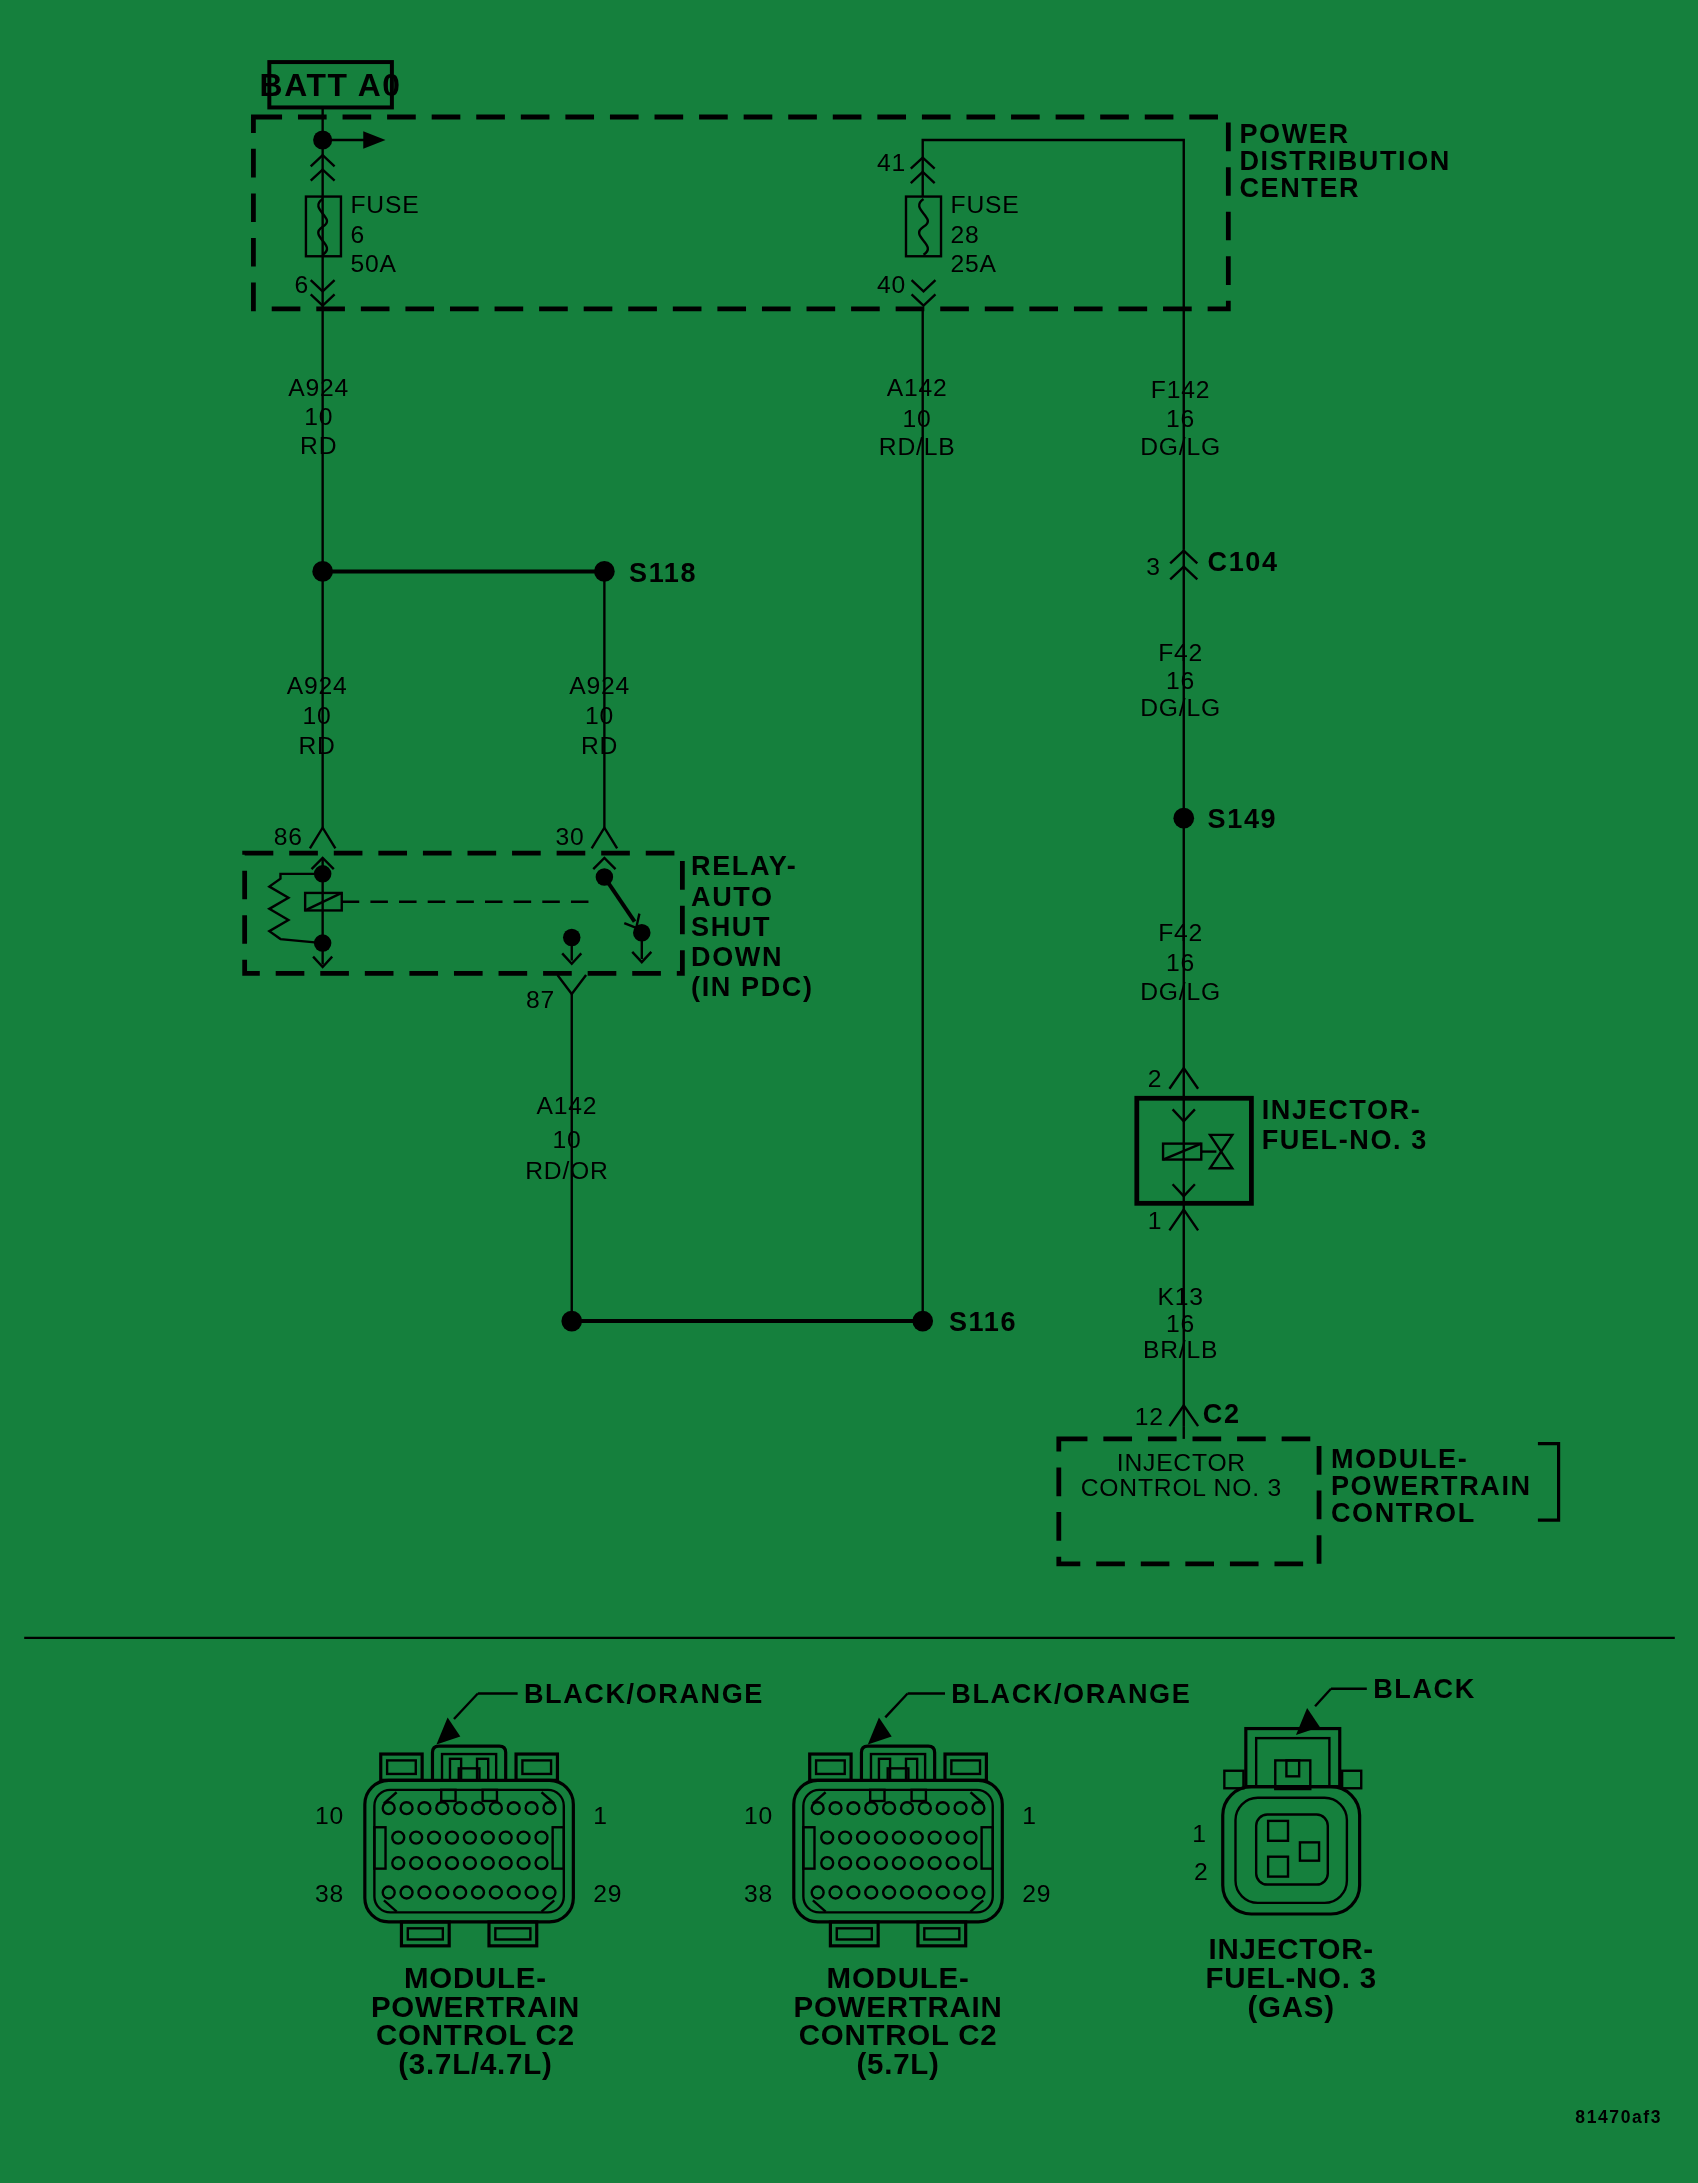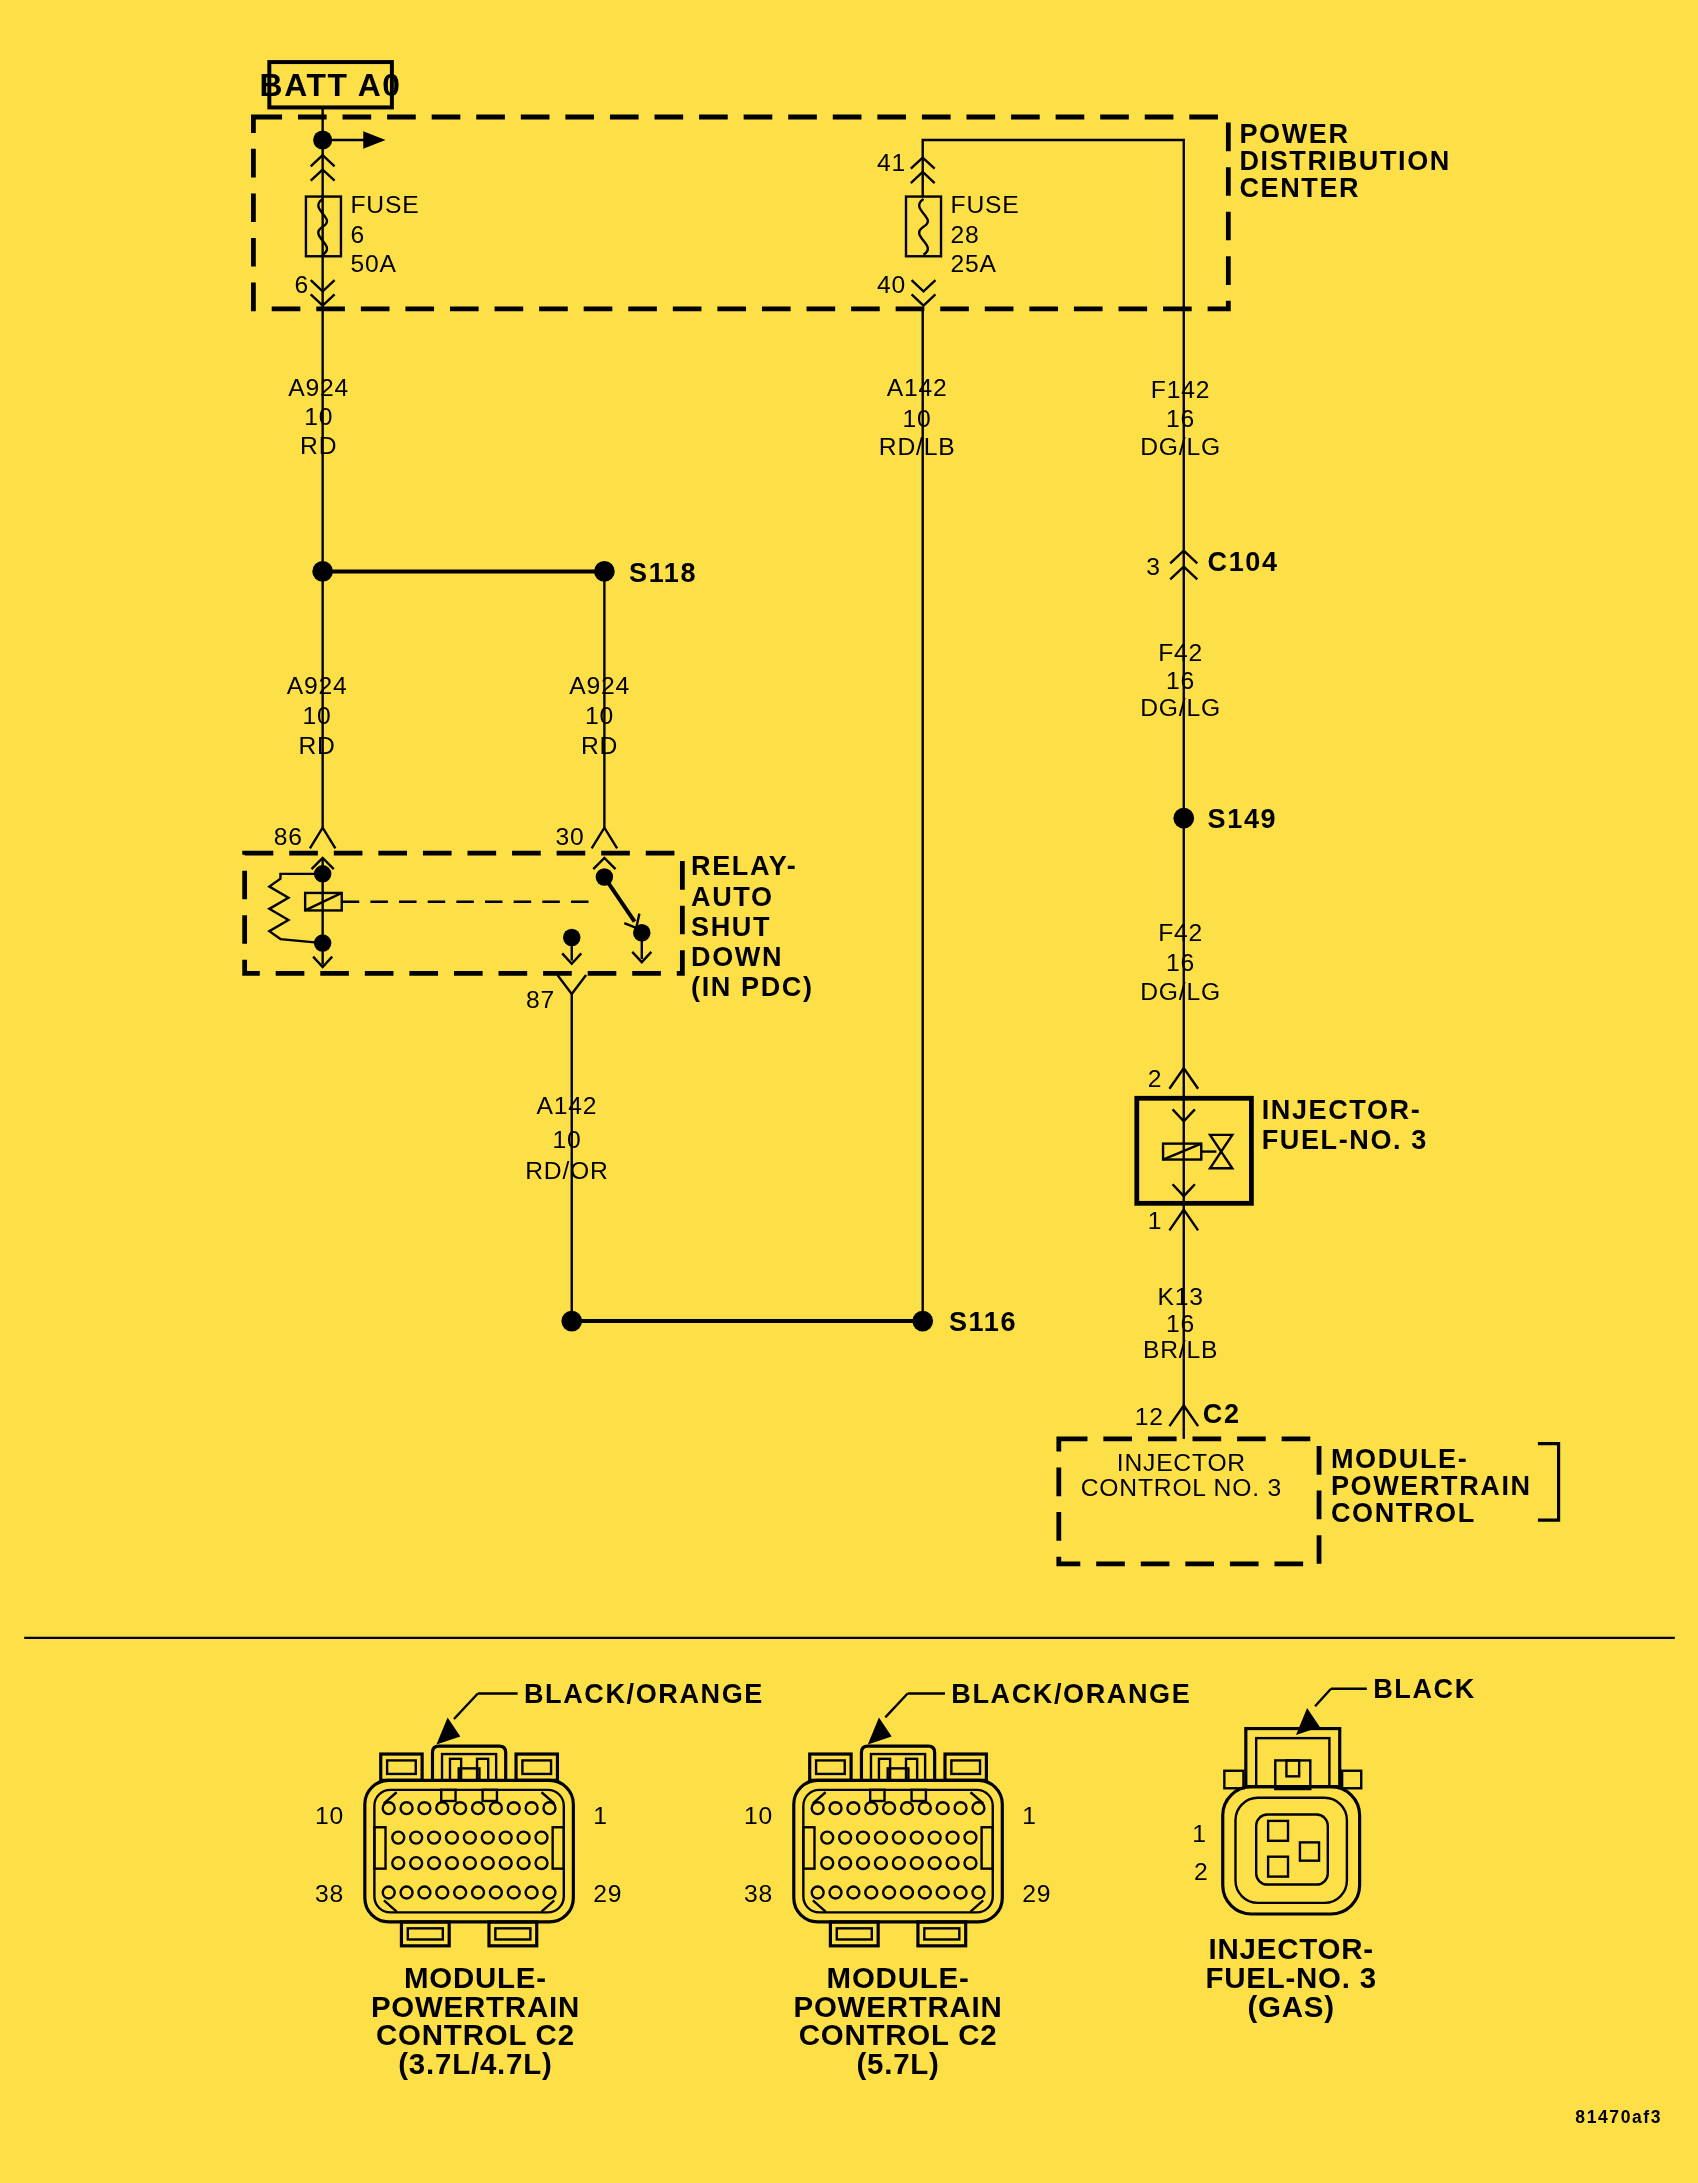--- a/index.html
+++ b/index.html
@@ -1,16 +1,16 @@
 <!DOCTYPE html>
 <html style="font-size:12.7px"><head>
 <meta charset="utf-8">
 <style>
   html,body{margin:0;padding:0;background:#888;}
-  .stage{width:1699px;height:2183px;background:#fde047;position:relative;margin:0 auto;}
+  .stage{width:1699px;height:2183px;background:#15803d;position:relative;margin:0 auto;}
   svg{position:absolute;left:0;top:0;}
   text{font-family:"Liberation Sans",sans-serif;fill:#000;}
   .wl{font-size:31px;letter-spacing:1px;}                 
   .bold{font-weight:bold;font-size:34px;letter-spacing:2px;}
   .bigbold{font-weight:bold;font-size:40px;letter-spacing:2px;}
   .cap{font-weight:bold;font-size:37px;letter-spacing:1px;}
   .tiny{font-weight:bold;font-size:22px;letter-spacing:2px;}
   .ln{stroke:#000;stroke-width:3;fill:none;}
   .ln4{stroke:#000;stroke-width:4;fill:none;}
   .ln5{stroke:#000;stroke-width:5;fill:none;}

